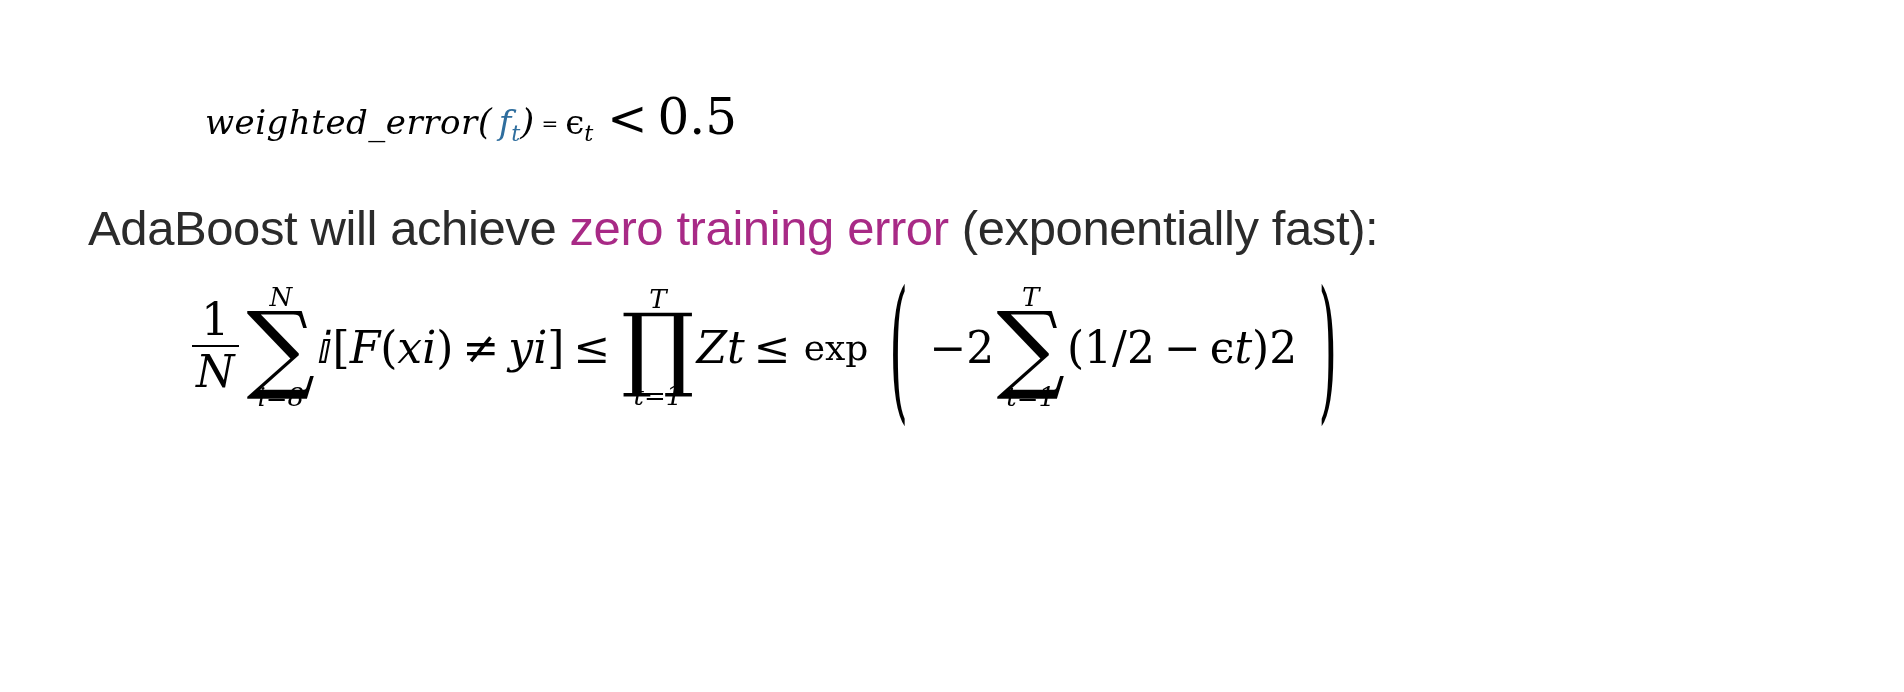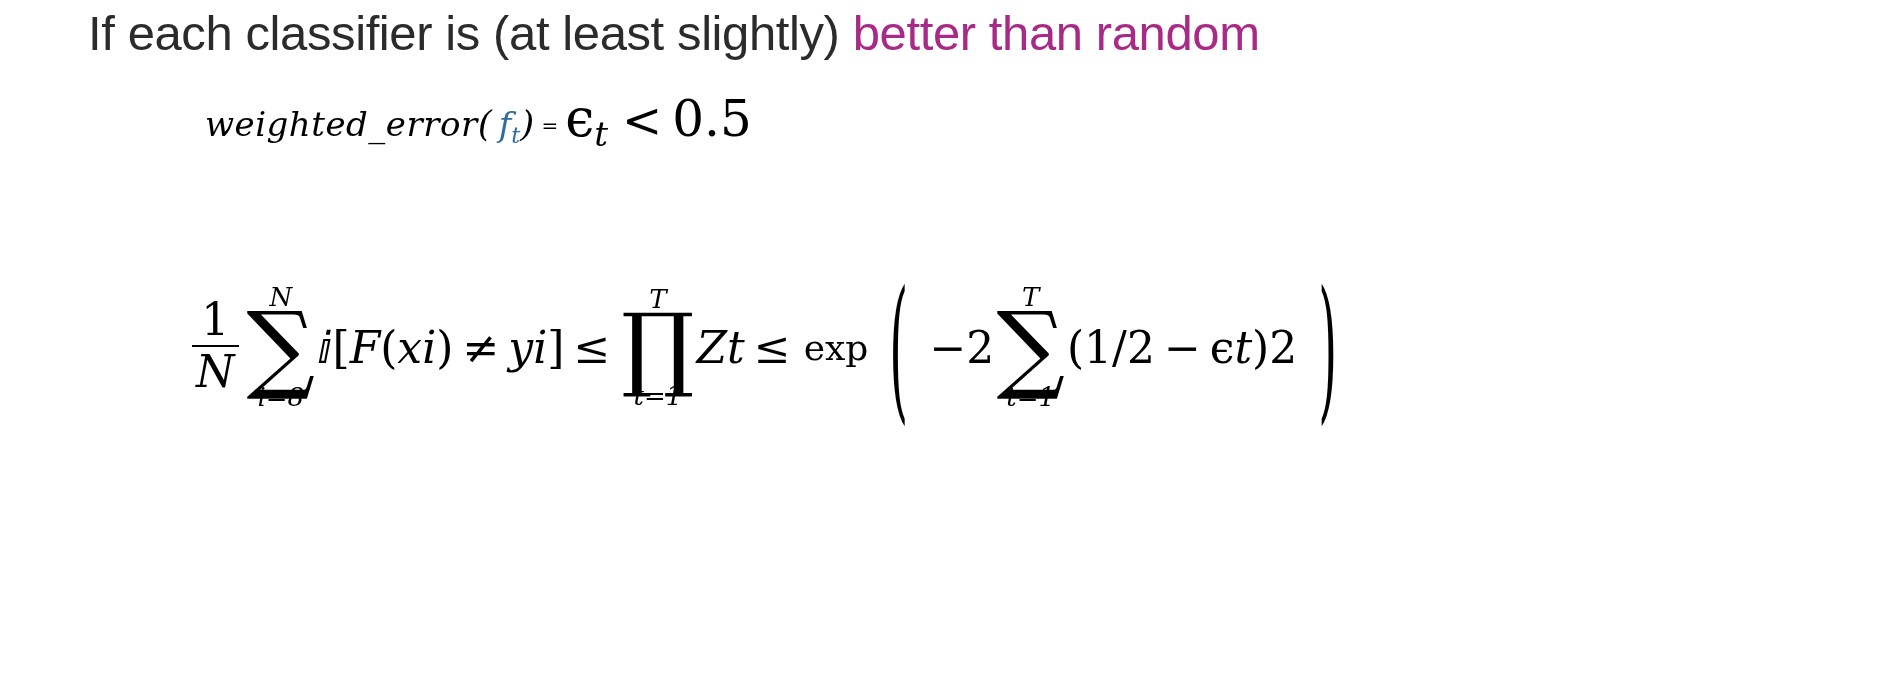--- a/index.html
+++ b/index.html
@@ -64,21 +64,21 @@
   #formula-error .paren { font-size: 36px; font-style: italic; }
   #formula-error .fblue { color: #2f6e9e; font-style: italic; margin-left: 7px; }
   #formula-error .eqsmall {
     font-size: 20px;
     font-style: normal;
     margin: 0 7px;
     position: relative;
     top: -3px;
   }
   #formula-error .eps {
-    font-size: 52px;
+    font-size: 34px;
     font-style: normal;
     font-family: "DejaVu Serif", serif;
   }
   #formula-error .lt {
     font-size: 48px;
     font-style: normal;
     margin: 0 10px 0 14px;
     position: relative;
     top: 1px;
   }
@@ -194,33 +194,33 @@
     font-style: normal;
     position: relative;
     top: -1px;
   }
 </style>
 </head>
 <body>
 
 <div class="slide">
 
-  <div class="prose" id="line-condition"><span>If each classifier is (at least slightly) </span><span class="accent">better than random</span></div>
 
   <div class="math" id="formula-error">
     <span class="fname">weighted_error</span>
       <span class="paren">(</span>
       <span class="fblue"><span>f</span><span class="sub">t</span></span>
       <span class="paren">)</span>
       <span class="eqsmall">=</span>
       <span class="eps"><span>ϵ</span><span class="sub">t</span></span>
       <span class="lt">&lt;</span>
       <span class="num">0.5</span>
   </div>
 
+  <div class="prose" id="line-claim"><span>AdaBoost will achieve </span><span class="accent">zero training error</span><span> (exponentially fast):</span></div>
 
   <div class="math" id="formula-bound">
 
     <span class="frac">
       <span class="nu">1</span>
       <span class="bar"></span>
       <span class="de">N</span>
     </span>
 
     <span class="bigop">

